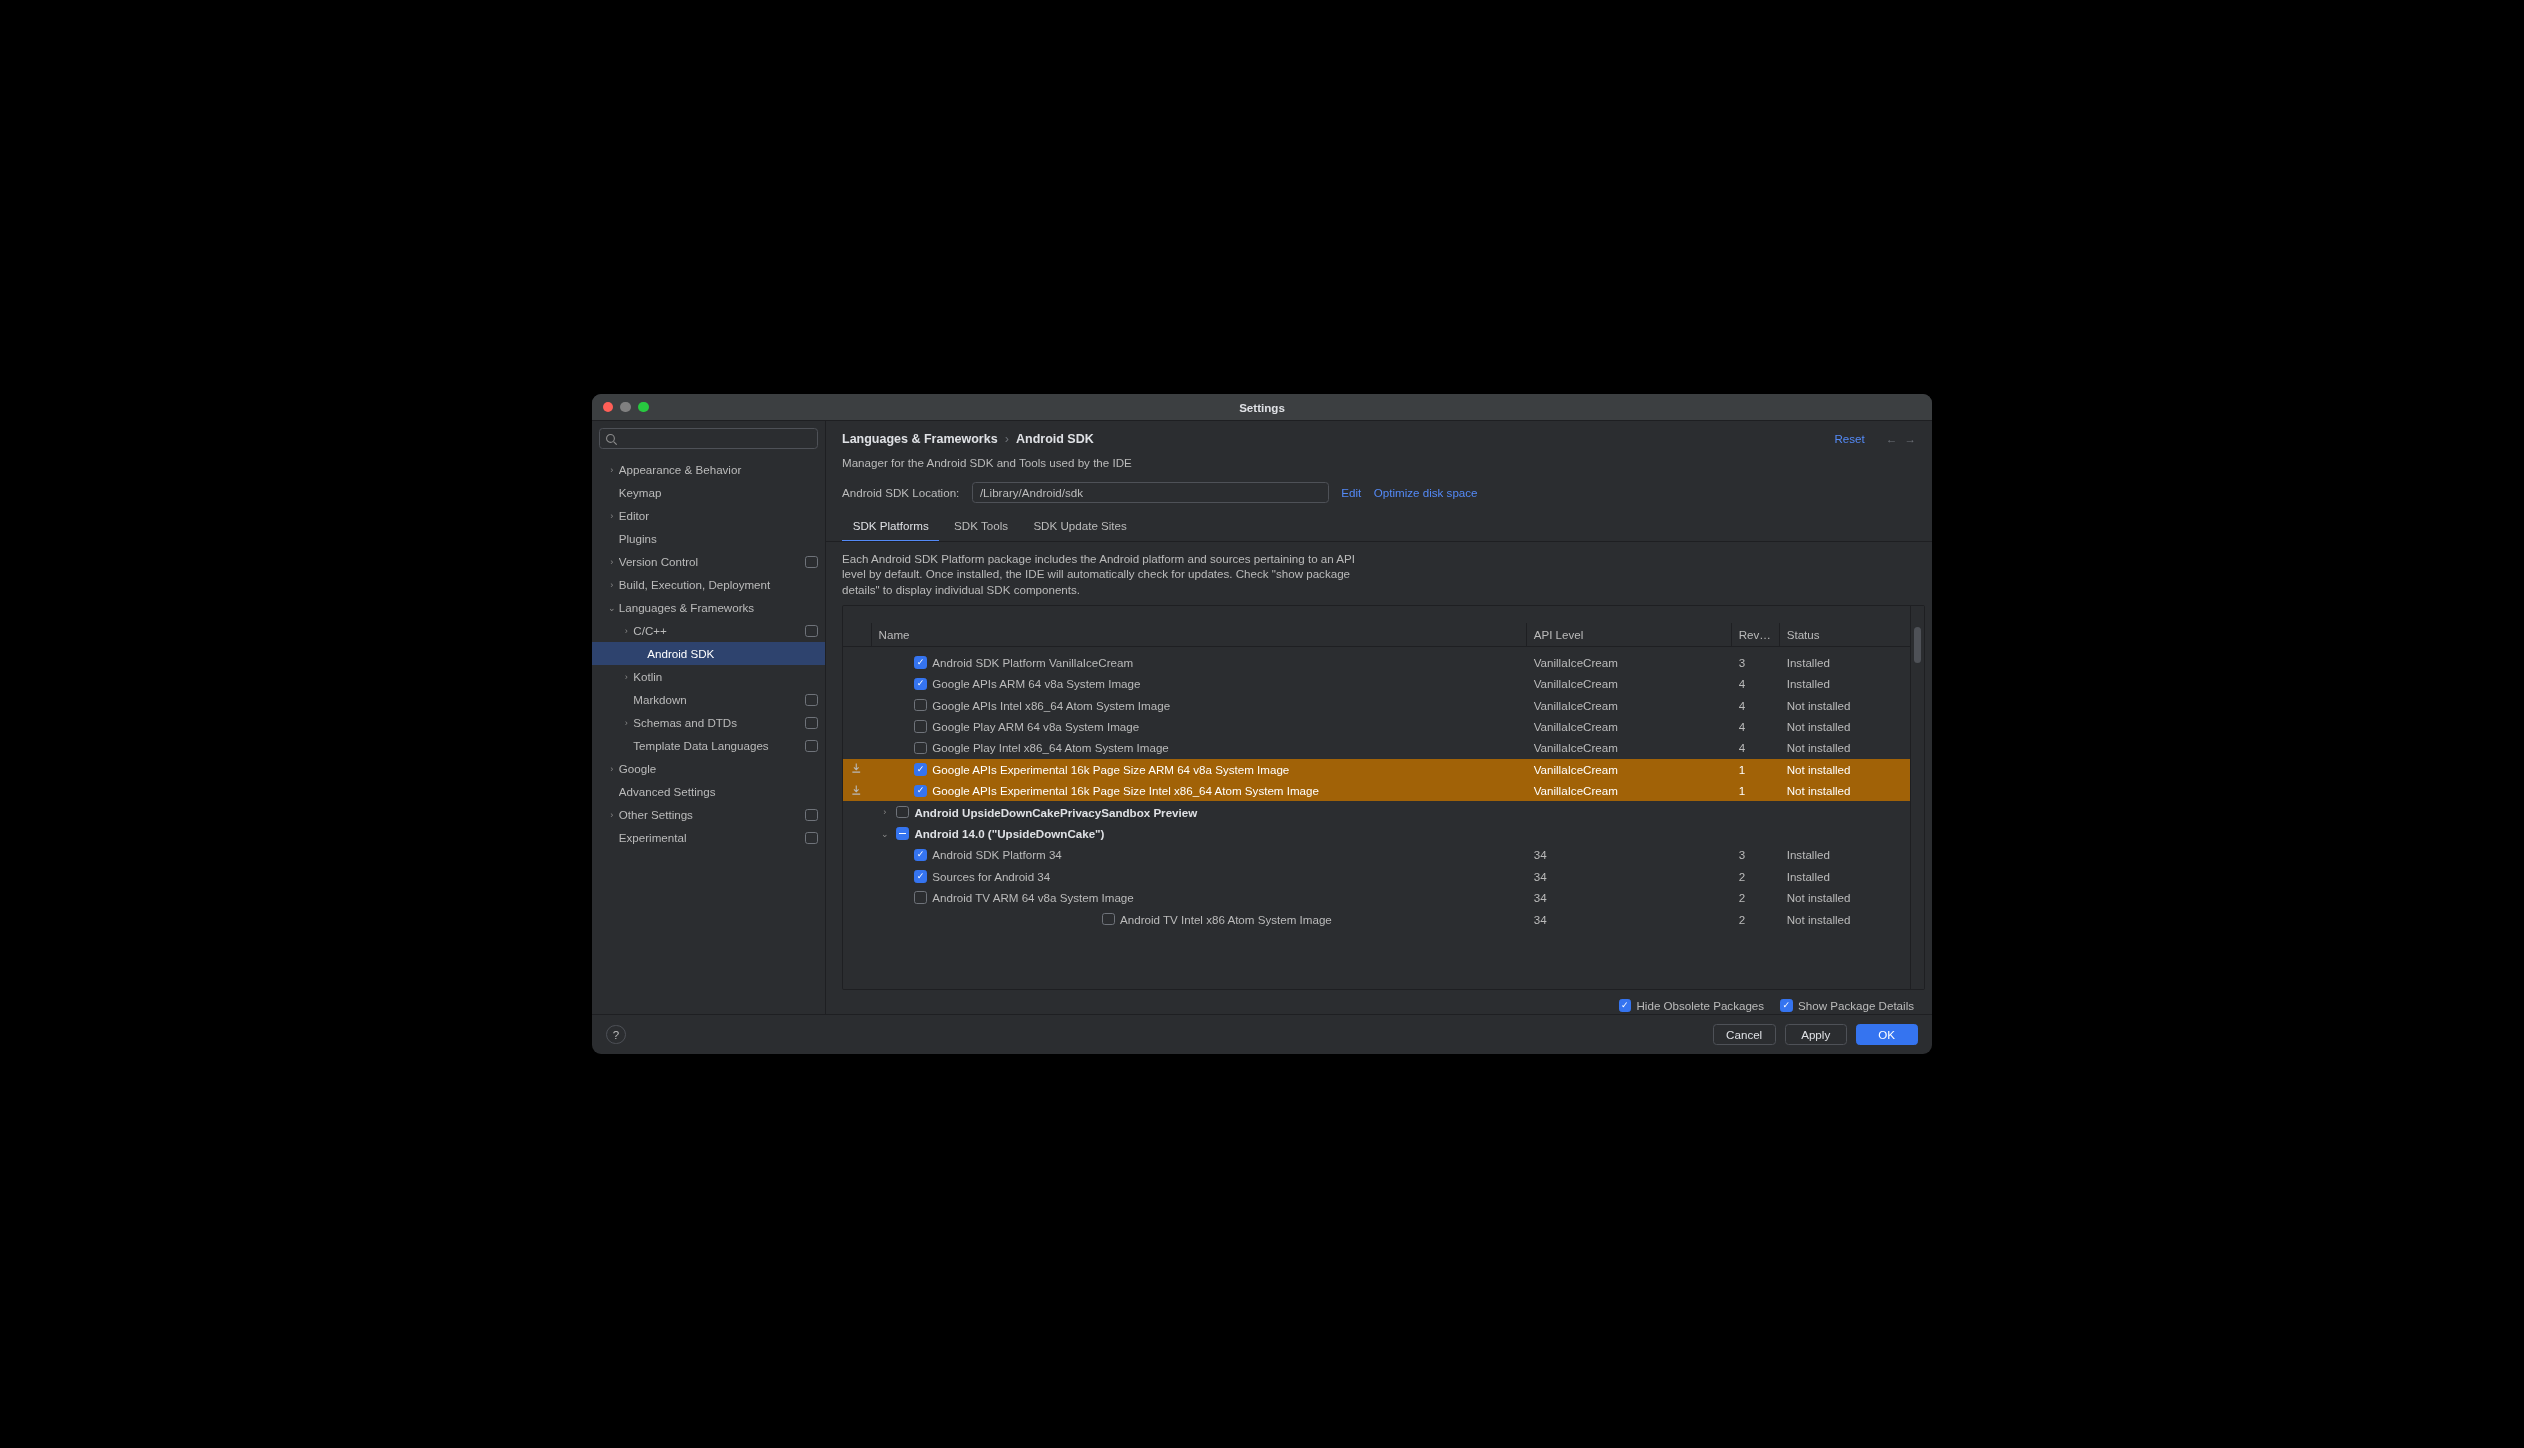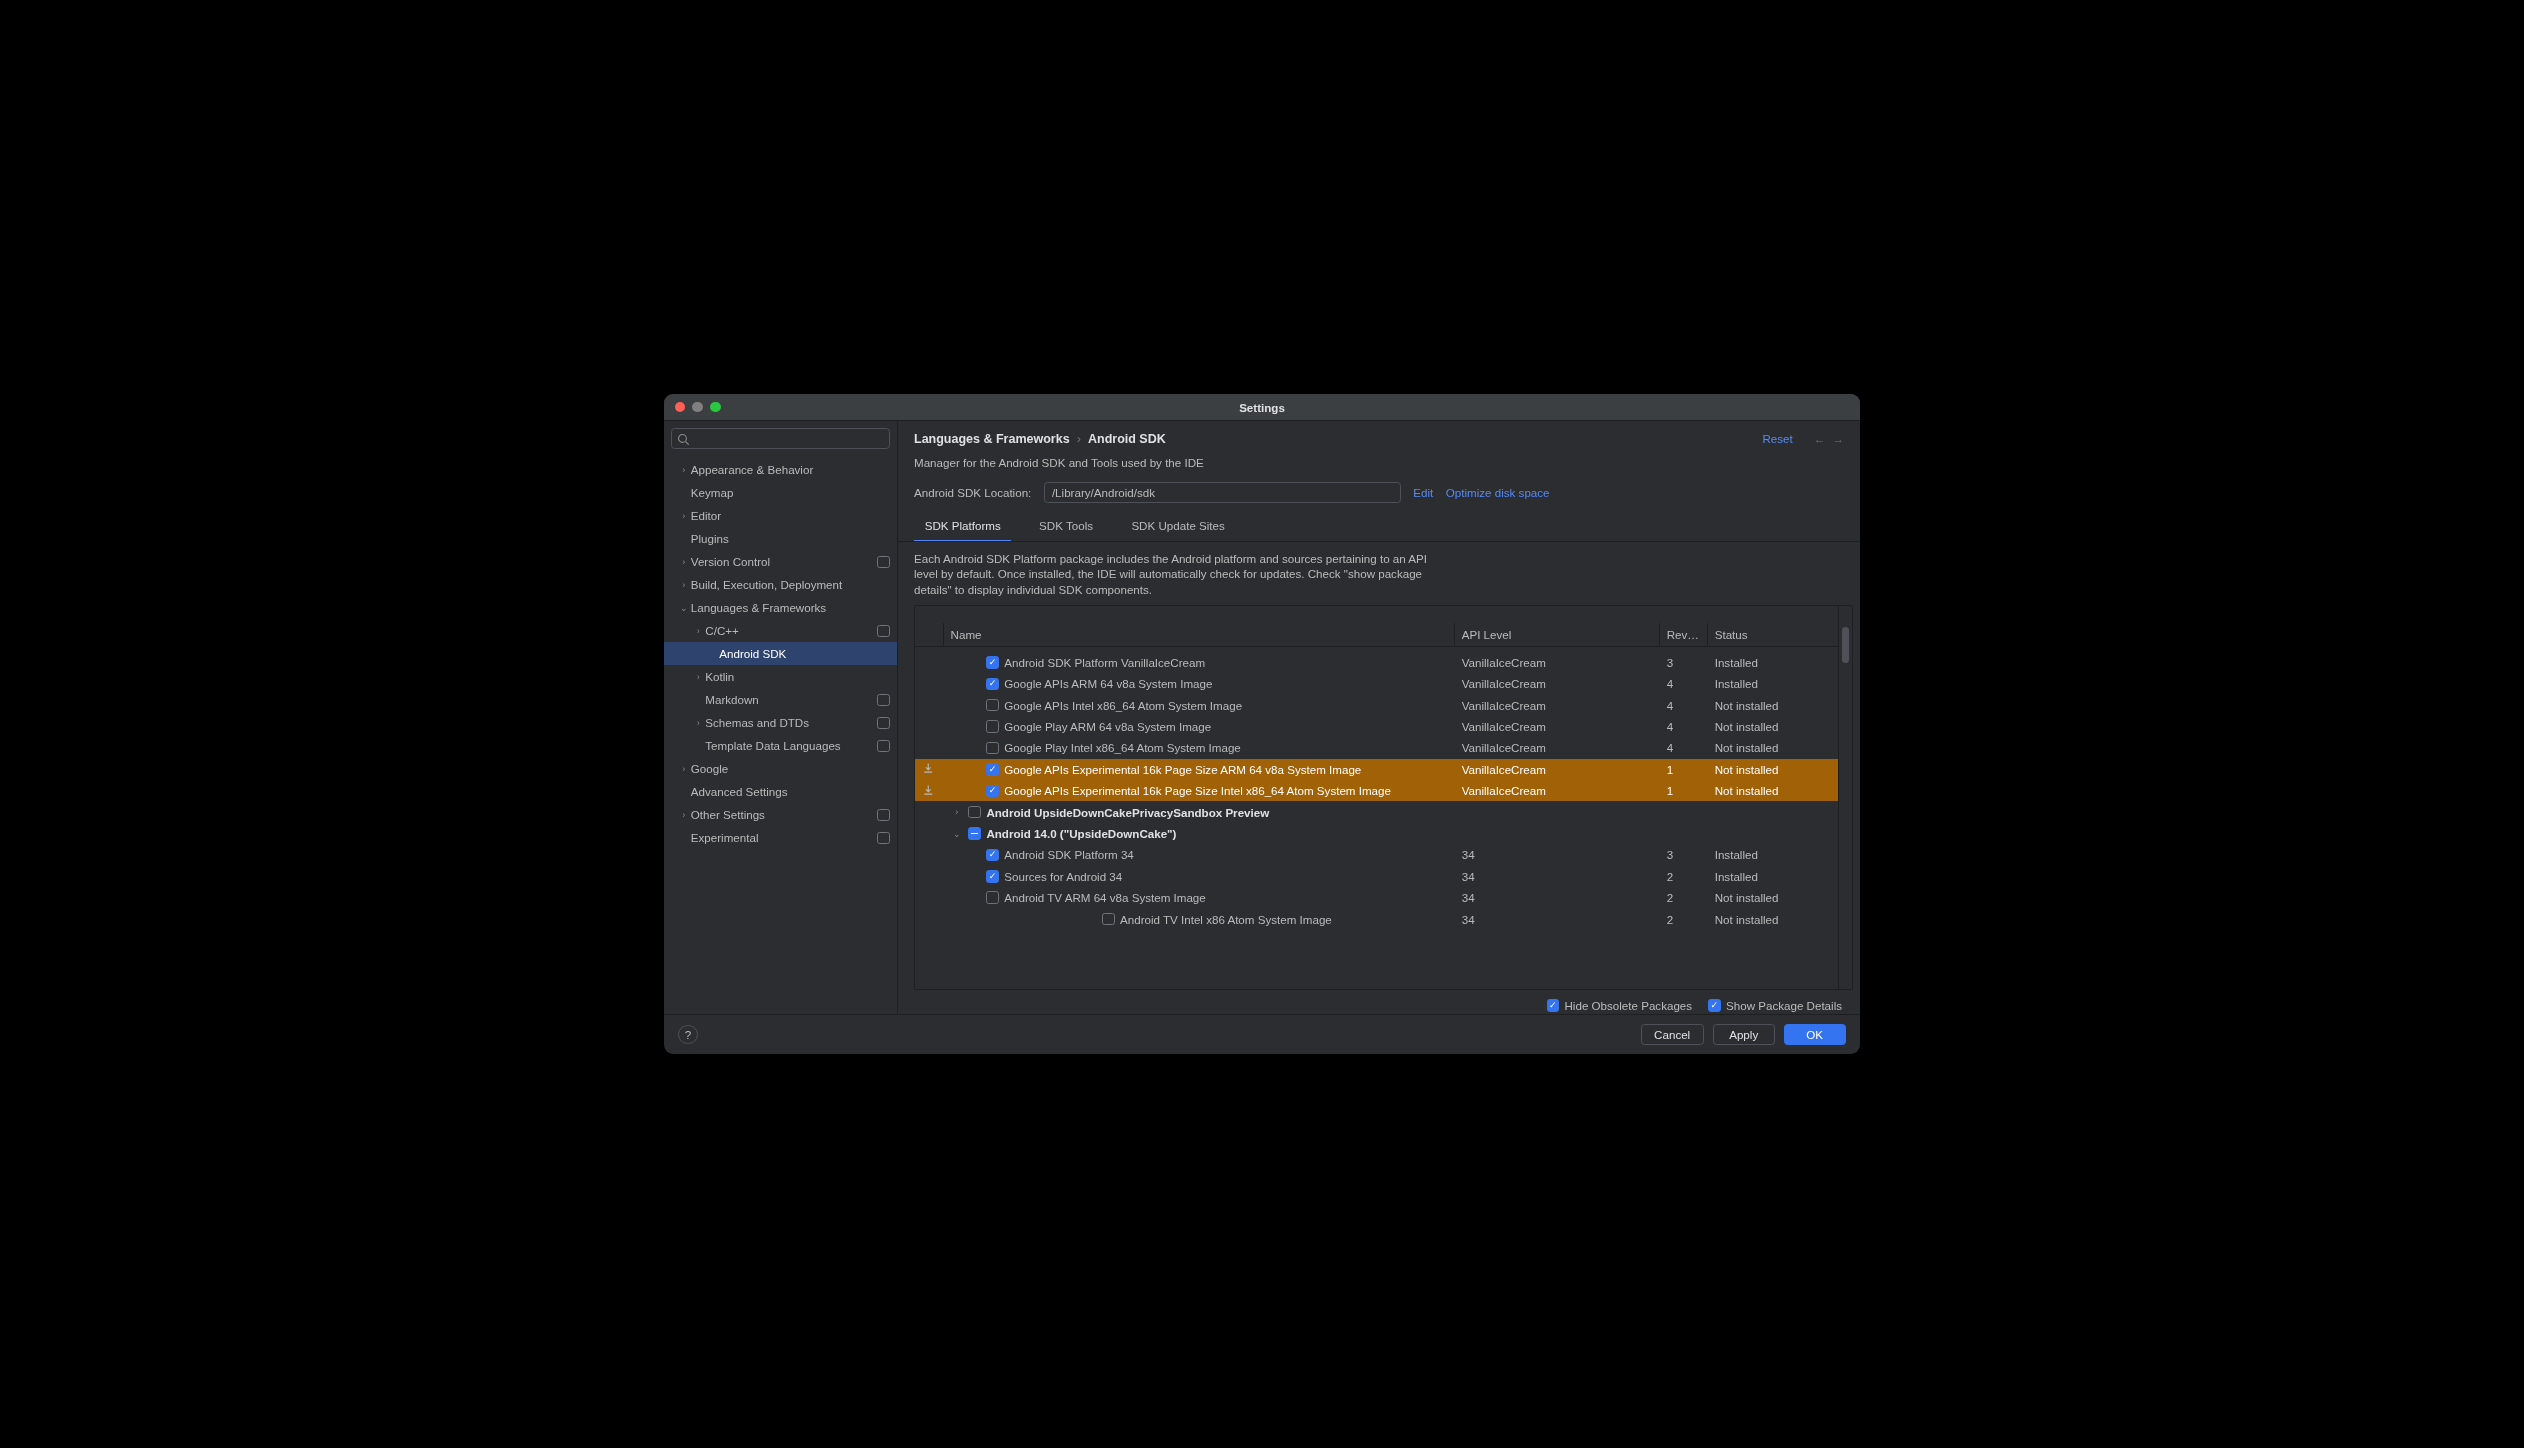--- a/index.html
+++ b/index.html
@@ -7,21 +7,21 @@
   background: #000;
   font-family: -apple-system, BlinkMacSystemFont, "Segoe UI", sans-serif;
   font-size: 11.6px;
   color: #bbbbbb;
   display: flex;
   align-items: center;
   justify-content: center;
   height: 100vh;
 }
 .window {
-  width: 1196px;
+  width: 1340px;
   height: 660px;
   background: #2b2d30;
   border-radius: 9px;
   display: flex;
   flex-direction: column;
   overflow: hidden;
   box-shadow: 0 9px 36px rgba(0,0,0,0.6);
 }
 .titlebar {
   height: 27px;
@@ -96,21 +96,21 @@
 }
 .breadcrumb { flex: 1; display: flex; align-items: center; gap: 7.1px; font-weight: 600; color: #dfe1e5; font-size: 12.5px; }
 .breadcrumb .sep { color: #6f737a; font-weight: normal; }
 .reset { color: #548af7; cursor: pointer; font-size: 11.6px; margin-right: 21px; }
 .nav-arrows { display: flex; gap: 7.1px; color: #6f737a; }
 .desc { padding: 3.6px 16px 9px 16px; color: #bbbbbb; font-size: 11.6px; }
 .loc-row { display: flex; align-items: center; padding: 3.6px 16px 9px 16px; gap: 12.5px; }
 .loc-label { color: #bbbbbb; }
 .loc-input { flex: 0 0 357px; height: 21.4px; background: #2b2d30; border: 0.9px solid #4e5157; border-radius: 3.6px; padding: 0 7.1px; color: #bbbbbb; display: flex; align-items: center; }
 .loc-link { color: #548af7; cursor: pointer; }
-.tabs { display: flex; padding: 0 16px; border-bottom: 0.9px solid #1e1f22; gap: 17px; }
+.tabs { display: flex; padding: 0 16px; border-bottom: 0.9px solid #1e1f22; gap: 4px; }
 .tab { padding: 7.1px 10.7px; cursor: pointer; color: #bbbbbb; border-bottom: 1.8px solid transparent; }
 .tab.active { color: #dfe1e5; border-bottom-color: #548af7; }
 .info { padding: 9px 16px 7.1px 16px; color: #bbbbbb; max-width: 553px; line-height: 1.35; font-size: 11.6px; }
 .table-wrap { flex: 1; margin: 0 7.1px 0 16px; border: 0.9px solid #1e1f22; border-radius: 1.8px; display: flex; min-height: 0; }
 .table-scroll { flex: 1; overflow-y: auto; display: flex; flex-direction: column; }
 .thead { display: flex; background: #2b2d30; border-bottom: 0.9px solid #1e1f22; position: sticky; top: 17px; }
 .th { padding: 5.4px 7.1px; border-right: 0.9px solid #1e1f22; color: #bbbbbb; font-weight: normal; overflow: hidden; text-overflow: ellipsis; white-space: nowrap; }
 .th:last-child { border-right: none; }
 .col-dl   { flex: 0 0 28.5px; }
 .col-name { flex: 1 1 auto; display: flex; align-items: center; gap: 5.4px; min-width: 0; }

